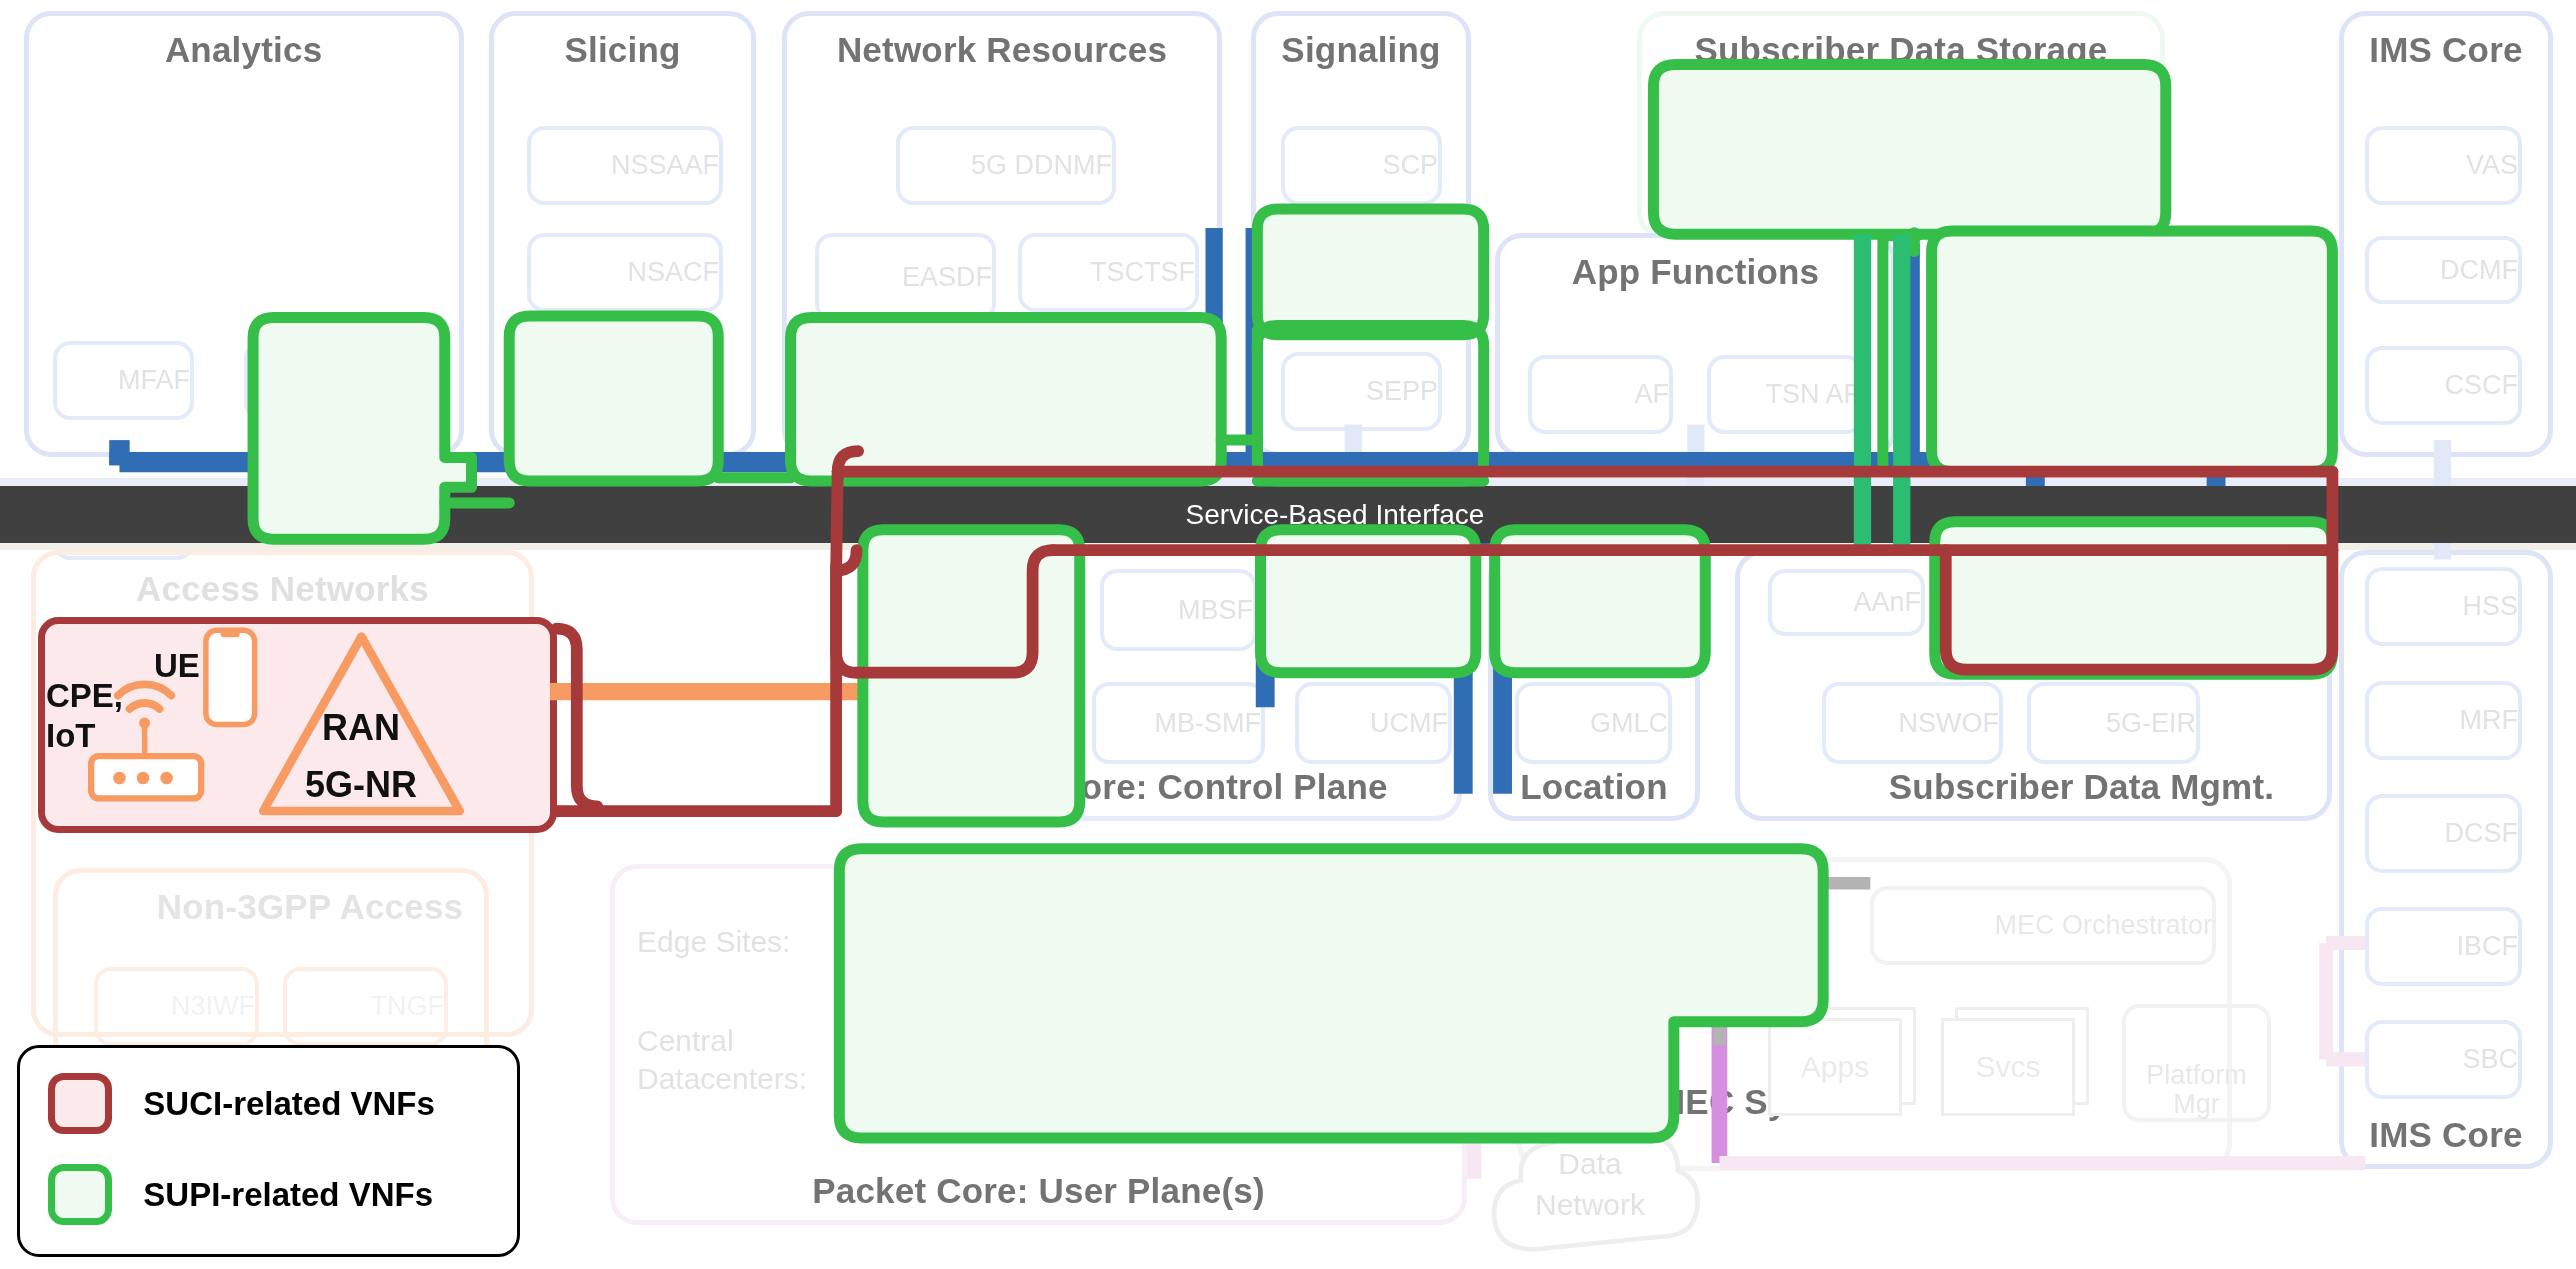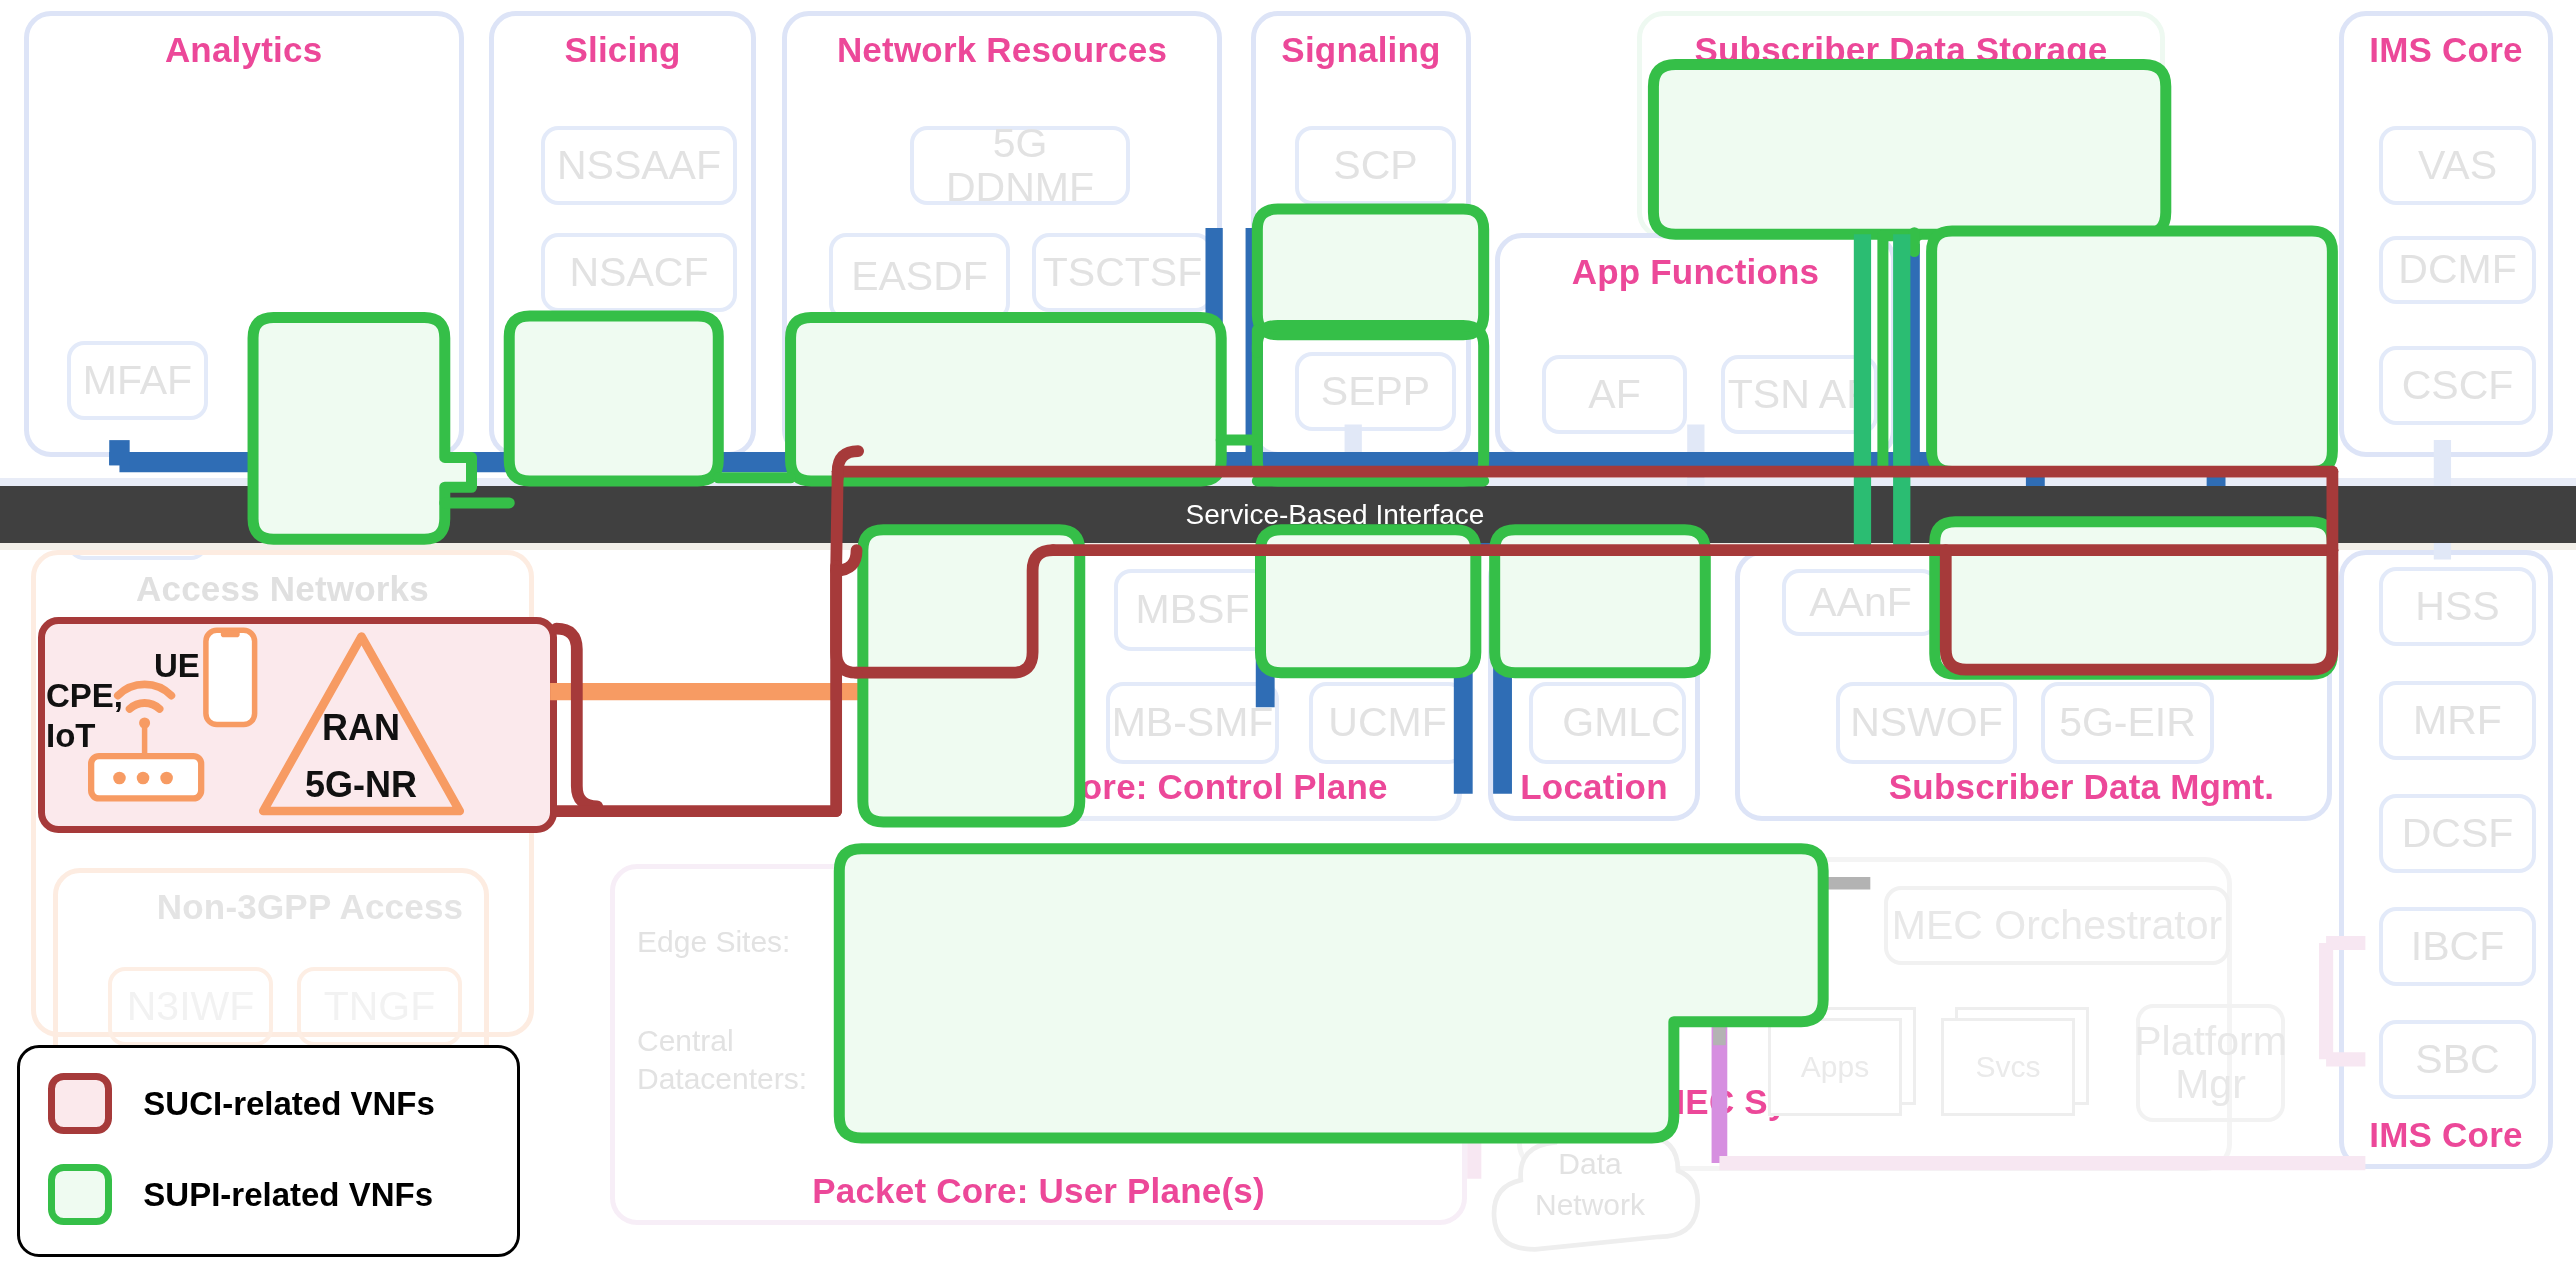--- a/index.html
+++ b/index.html
@@ -1,28 +1,28 @@
 <!DOCTYPE html>
 <html style="font-size:12.6px"><head>
 <meta charset="utf-8">
 <style>
   html,body{margin:0;padding:0;background:#fff;}
   body{font-family:"Liberation Sans",sans-serif;}
   #root{position:relative;width:2576px;height:1270px;overflow:hidden;background:#ffffff;}
 
   
   .grp{position:absolute;border:5.5px solid #dde4f7;border-radius:27px;background:transparent;box-sizing:border-box;}
-  .grp-title{position:absolute;width:100%;text-align:center;color:#ec4899;font-weight:bold;font-size:35px;letter-spacing:0.2px;white-space:nowrap;}
+  .grp-title{position:absolute;width:100%;text-align:center;color:#737373;font-weight:bold;font-size:35px;letter-spacing:0.2px;white-space:nowrap;}
   .grp-title.top{top:14px;}
   .grp-title.bot{bottom:9.4px;}
 
   
-  .chip{position:absolute;border:4.7px solid #e3eaf9;border-radius:17.3px;color:#e2e2e2;font-size:41px;
-        display:flex;align-items:center;justify-content:center;box-sizing:border-box;background:transparent;
-        text-align:center;line-height:1.05;margin-left:14px;}
+  .chip{position:absolute;border:4.7px solid #e3eaf9;border-radius:17.3px;color:#e2e2e2;font-size:27px;
+        display:flex;align-items:center;justify-content:flex-end;box-sizing:border-box;background:transparent;
+        text-align:center;line-height:1.05;}
   
   .chip.act{border-color:#6b8cf0;color:#111;background:#fff;z-index:40;}
   
   .chip.pur{border-color:#d68fe0;color:#111;background:#fff;z-index:40;}
   .chip.pur.ghost{border-style:dotted;border-width:5.5px;background:transparent;z-index:30;}
 
   
   .grp.orange{border-color:#fdece1;}
   .chip.orangefaint{border-color:#fdeee4;color:#f2f2f2;}
 

